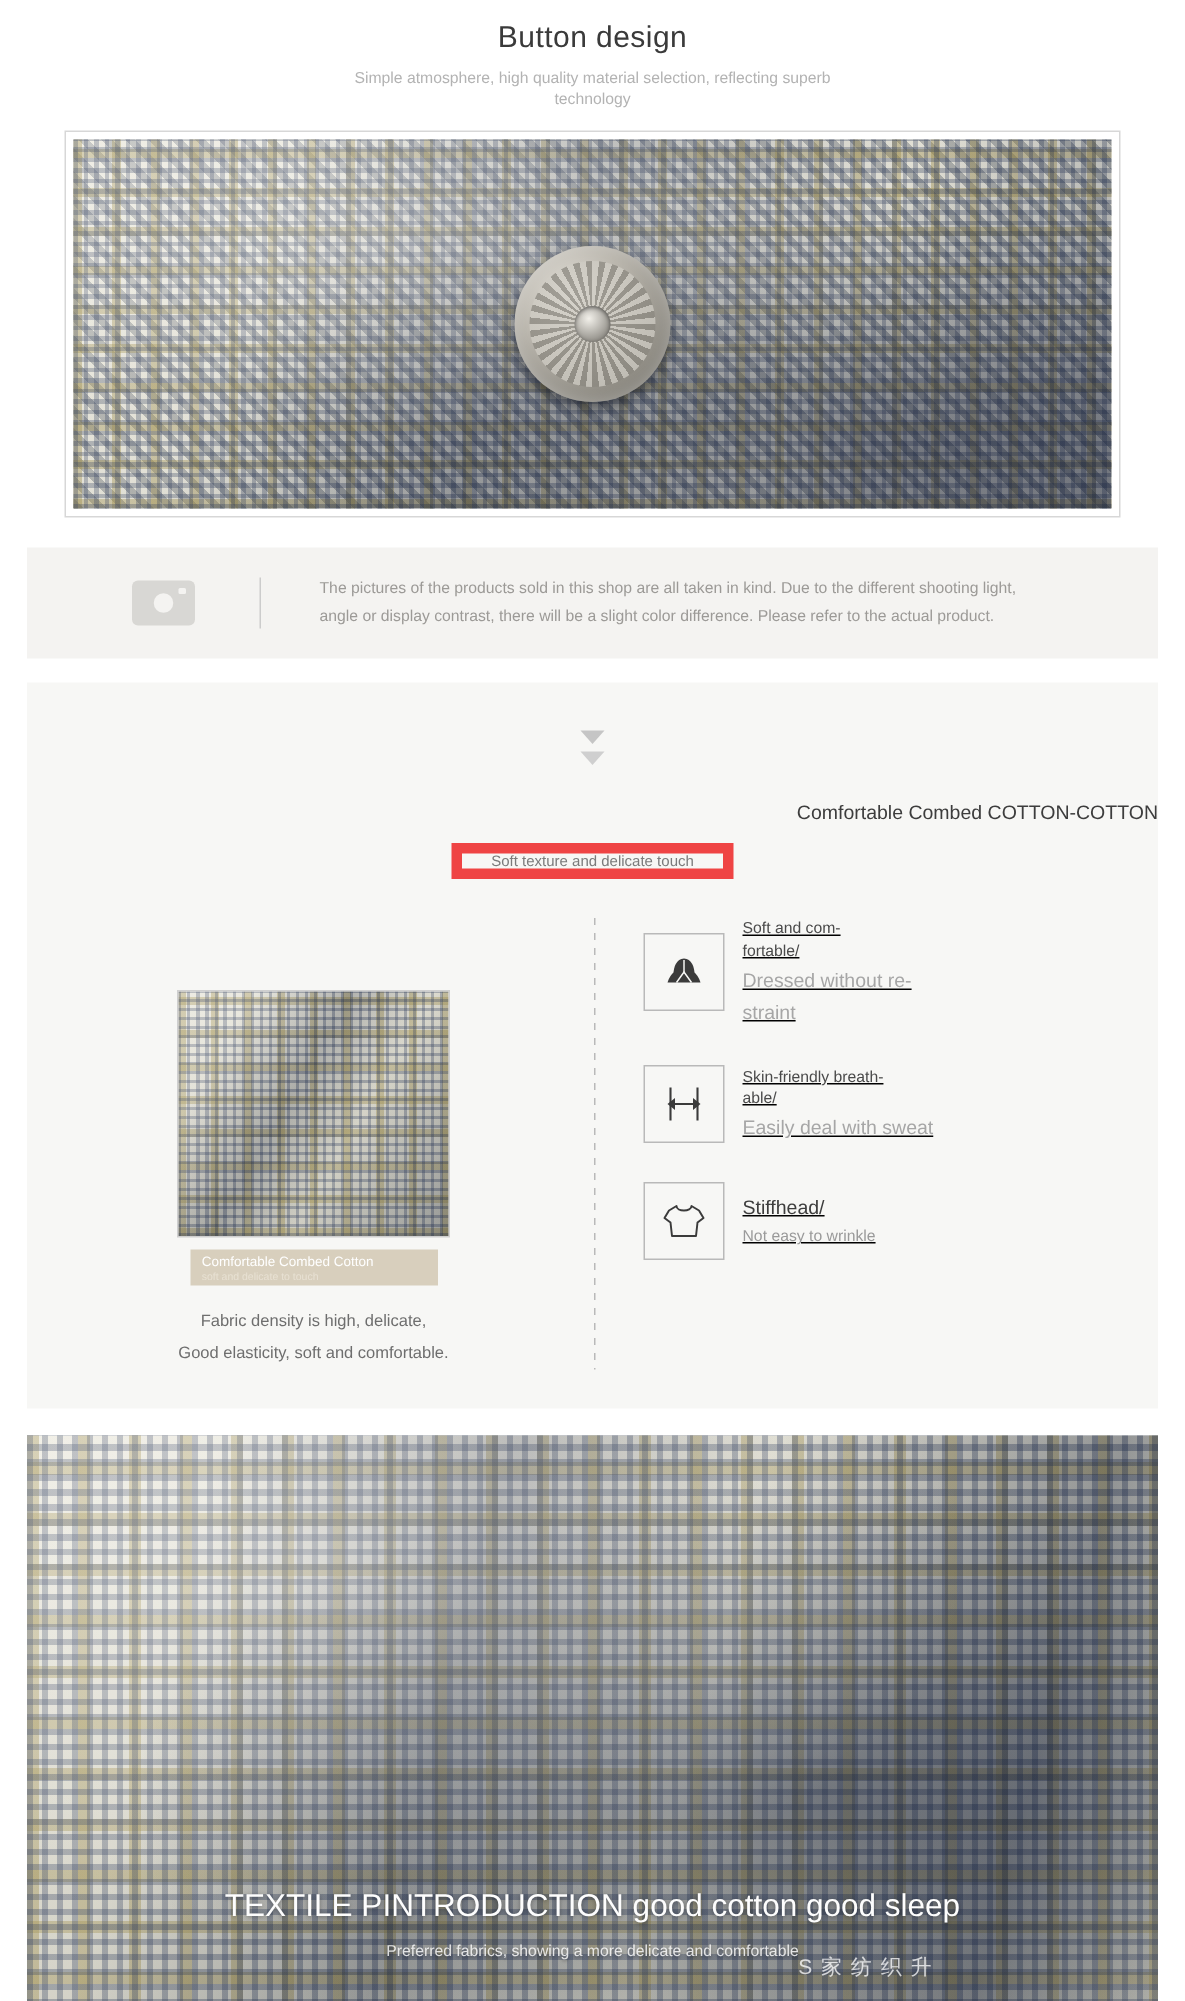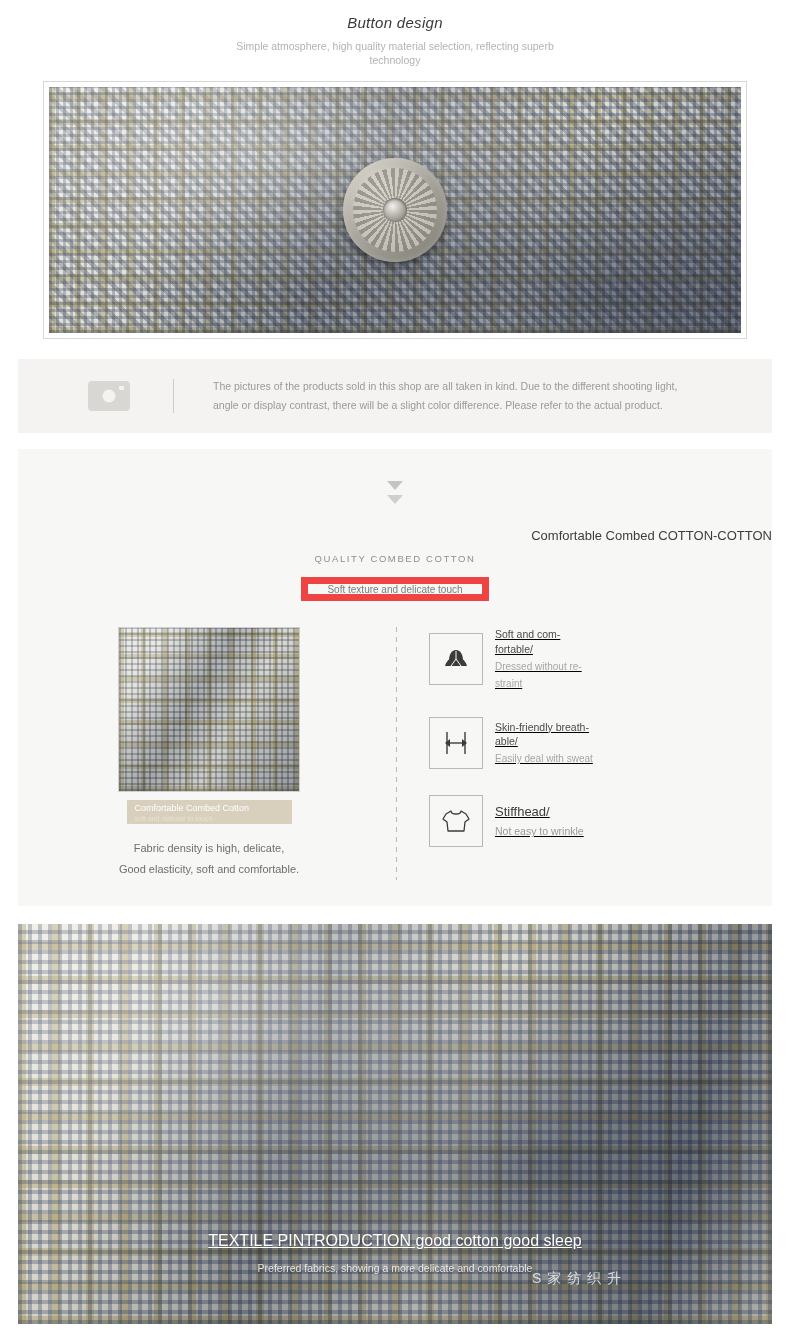--- a/index.html
+++ b/index.html
@@ -13,25 +13,24 @@
     position: relative;
     width: 790px;
     height: 1334px;
     overflow: hidden;
     background: #fff;
   }
 
   
   .sec-title {
     text-align: center;
-    font-size: 15px;
+    font-size: 20px;
     color: #3a3a3a;
     padding-top: 14px;
     letter-spacing: .3px;
-    font-style: italic;
   }
   .sec-sub {
     text-align: center;
     font-size: 10.5px;
     color: #b3b3b3;
     line-height: 1.35;
     margin: 8px auto 0;
     width: 370px;
   }
   .photo-frame {
@@ -167,21 +166,21 @@
     width: 188px; height: 24px;
     border: 7px solid #ef4444;
     display: flex; align-items: center; justify-content: center;
     font-size: 10px; color: #7b7b7b;
   }
   .cotton-body {
     display: flex;
     margin-top: 26px;
     padding: 0 26px;
   }
-  .col-left { width: 330px; }
+  .col-left { width: 330px; margin-top: 48px; }
   .swatch {
     width: 182px; height: 165px;
     margin: 0 auto;
     border: 1px solid #cfcfcf;
     background:
       repeating-linear-gradient(90deg, rgba(31,46,80,.32) 0 2px, rgba(255,255,255,0) 2px 6px),
       repeating-linear-gradient(0deg, rgba(31,46,80,.32) 0 2px, rgba(255,255,255,0) 2px 6px),
       repeating-linear-gradient(90deg, rgba(150,132,61,.40) 0 5px, rgba(255,255,255,0) 5px 22px),
       repeating-linear-gradient(0deg, rgba(150,132,61,.38) 0 5px, rgba(255,255,255,0) 5px 22px),
       linear-gradient(150deg, #e9e7dc 0%, #d2d0c3 50%, #c2c1b5 100%);
@@ -223,21 +222,21 @@
     margin-bottom: 26px;
   }
   .feat-icon {
     width: 54px; height: 52px;
     border: 1px solid #b9b9b9;
     flex: 0 0 auto;
     display: flex; align-items: center; justify-content: center;
     margin-right: 12px;
   }
   .feat-t1 { font-size: 10.5px; color: #4a4a4a; line-height: 1.35; }
-  .feat-t2 { font-size: 10px; color: #a6a6a6; line-height: 1.35; margin-top: 4px; }
+  .feat-t2 { font-size: 13px; color: #a6a6a6; line-height: 1.35; margin-top: 4px; }
   .feat.big .feat-t1 { font-size: 13px; color: #3d3d3d; }
   .feat.big .feat-t2 { font-size: 10.5px; color: #9a9a9a; }
 
   
   .hero {
     margin: 18px auto 0;
     width: 754px;
     height: 400px;
     position: relative;
     overflow: hidden;
@@ -256,24 +255,23 @@
       radial-gradient(ellipse at 70% 60%, rgba(18,28,54,.40), rgba(0,0,0,0) 62%),
       linear-gradient(105deg, rgba(255,255,255,.14) 0 15%, rgba(20,30,58,.25) 38%, rgba(255,255,255,.10) 58%, rgba(20,30,58,.32) 85%, rgba(255,255,255,.12) 100%);
   }
   .hero-text {
     position: absolute;
     left: 0; right: 0; bottom: 50px;
     text-align: center;
     z-index: 2;
   }
   .hero-h {
-    font-size: 16px;
+    font-size: 21px;
     color: #fdfdfd;
     text-shadow: 0 1px 3px rgba(0,0,0,.35);
-    text-decoration: underline;
   }
   .hero-s {
     font-size: 10.5px;
     color: rgba(255,255,255,.82);
     margin-top: 12px;
     text-shadow: 0 1px 2px rgba(0,0,0,.3);
   }
   .watermark {
     position: absolute;
     right: 150px; bottom: 36px;
@@ -306,21 +304,20 @@
       <div>The pictures of the products sold in this shop are all taken in kind. Due to the different shooting light,</div>
       <div>angle or display contrast, there will be a slight color difference. Please refer to the actual product.</div>
     </div>
   </div>
 
   <div class="cotton">
     <div class="tri"></div>
     <div class="tri second"></div>
 
     <div class="cotton-h">Comfortable Combed COTTON-COTTON</div>
-    <div class="cotton-sub">QUALITY  COMBED  COTTON</div>
     <div class="cotton-pill">Soft texture and delicate touch</div>
 
     <div class="cotton-body">
       <div class="col-left">
         <div class="swatch"></div>
         <div class="swatch-label">
           <div>Comfortable Combed Cotton</div>
           <div class="en2">soft and delicate to touch</div>
         </div>
         <p class="p1">Fabric density is high, delicate,</p>

